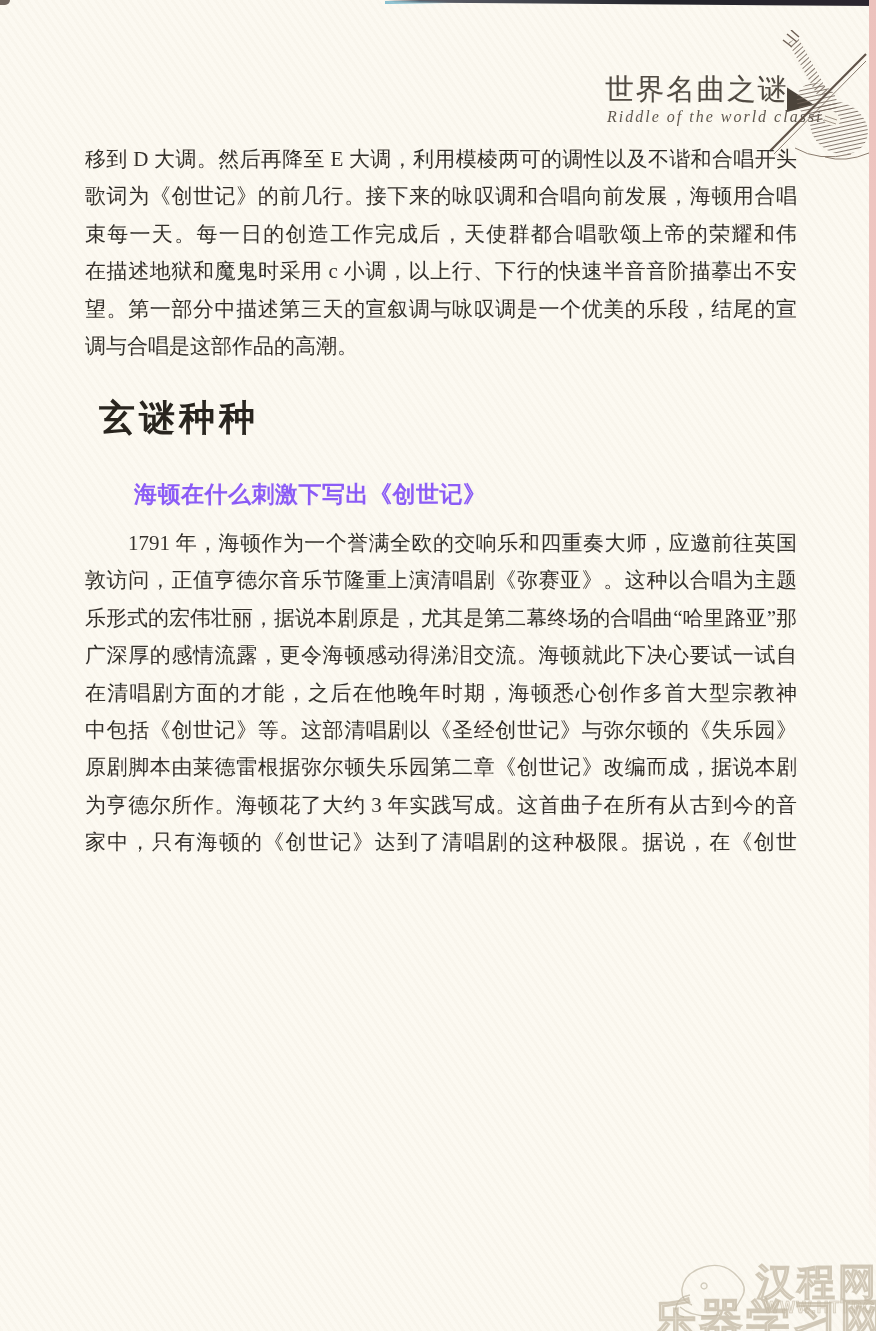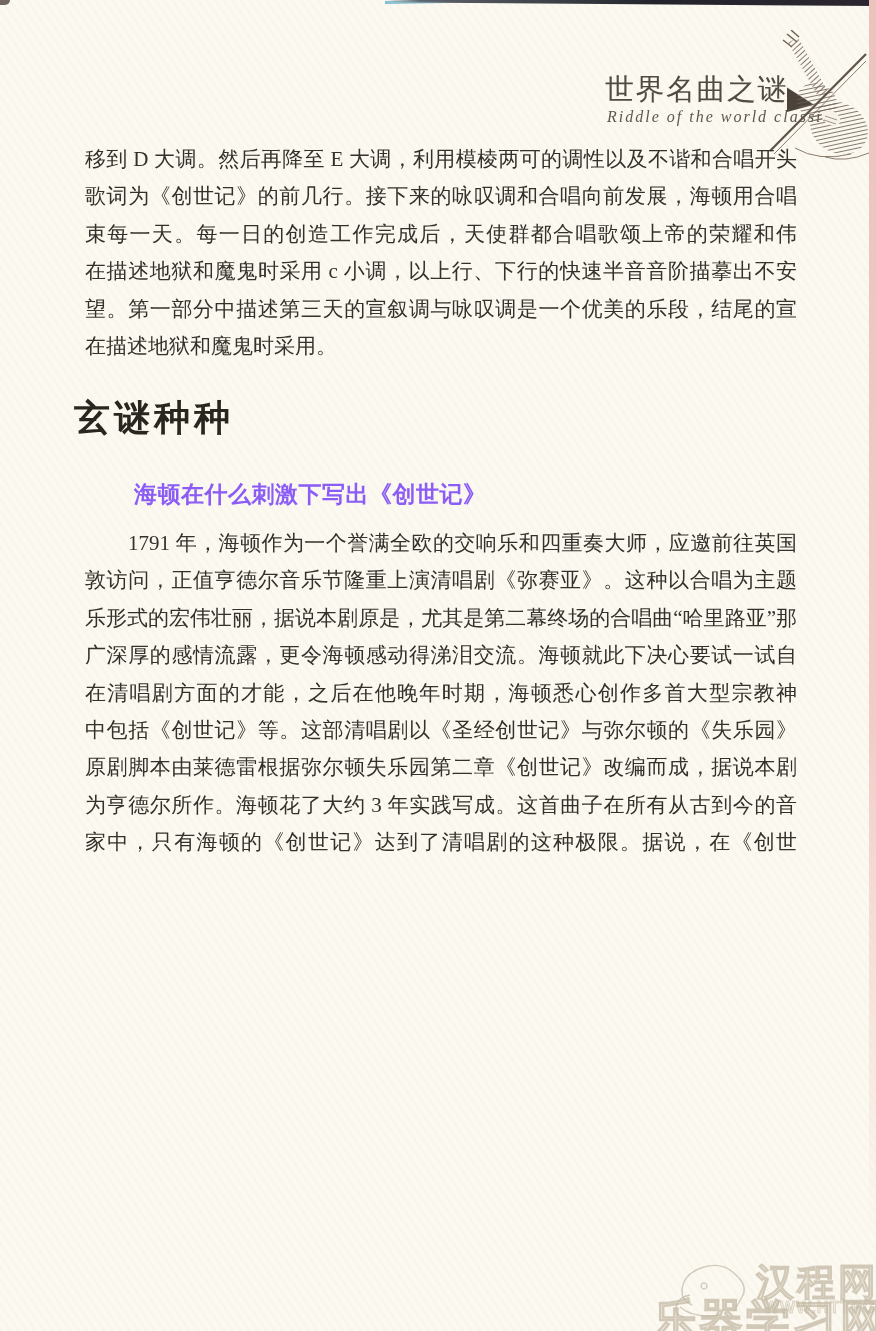--- a/index.html
+++ b/index.html
@@ -67,21 +67,21 @@
     font-family: "Liberation Serif", serif;
     font-size: 21px; line-height: 37.4px; color: #34302b;
   }
   .para-1 { top: 141px; }
   .para-2 { top: 525px; }
   .line { text-align: justify; text-align-last: justify; height: 37.4px; overflow: hidden; }
   .line.short { text-align-last: left; }
   .line.indent { padding-left: 43px; width: 669px; }
 
   .section-heading {
-    position: absolute; top: 394px; left: 74px;
+    position: absolute; top: 394px; left: 99px;
     font-family: "Liberation Serif", serif;
     font-size: 36px; letter-spacing: 4px; font-weight: 600;
     color: #29251f;
   }
   .article-subheading {
     position: absolute; top: 479px; left: 134px;
     font-family: "Liberation Sans", sans-serif;
     font-size: 23px; font-weight: 700; letter-spacing: 0.5px;
     color: #8b5cf6;
   }
@@ -132,21 +132,21 @@
       <path d="M58 127 q20 6 44 -4" stroke="#8a7b6d" stroke-width="1" fill="none"></path>
     </svg>
   </div>
 
   <div class="para para-1">
     <div class="line">移到 D 大调。然后再降至 E 大调，利用模棱两可的调性以及不谐和合唱开头的</div>
     <div class="line">歌词为《创世记》的前几行。接下来的咏叹调和合唱向前发展，海顿用合唱来结</div>
     <div class="line">束每一天。每一日的创造工作完成后，天使群都合唱歌颂上帝的荣耀和伟大。</div>
     <div class="line">在描述地狱和魔鬼时采用 c 小调，以上行、下行的快速半音音阶描摹出不安与绝</div>
     <div class="line">望。第一部分中描述第三天的宣叙调与咏叹调是一个优美的乐段，结尾的宣叙</div>
-    <div class="line short">在描述地狱和魔鬼时采用。</div>
+    <div class="line short">调与合唱是这部作品的高潮。</div>
   </div>
 
   <div class="section-heading">玄谜种种</div>
 
   <div class="article-subheading">海顿在什么刺激下写出《创世记》</div>
 
   <div class="para para-2">
     <div class="line indent">1791 年，海顿作为一个誉满全欧的交响乐和四重奏大师，应邀前往英国伦</div>
     <div class="line">敦访问，正值亨德尔音乐节隆重上演清唱剧《弥赛亚》。这种以合唱为主题的音</div>
     <div class="line">乐形式的宏伟壮丽，据说本剧原是，尤其是第二幕终场的合唱曲“哈里路亚”那宽</div>

